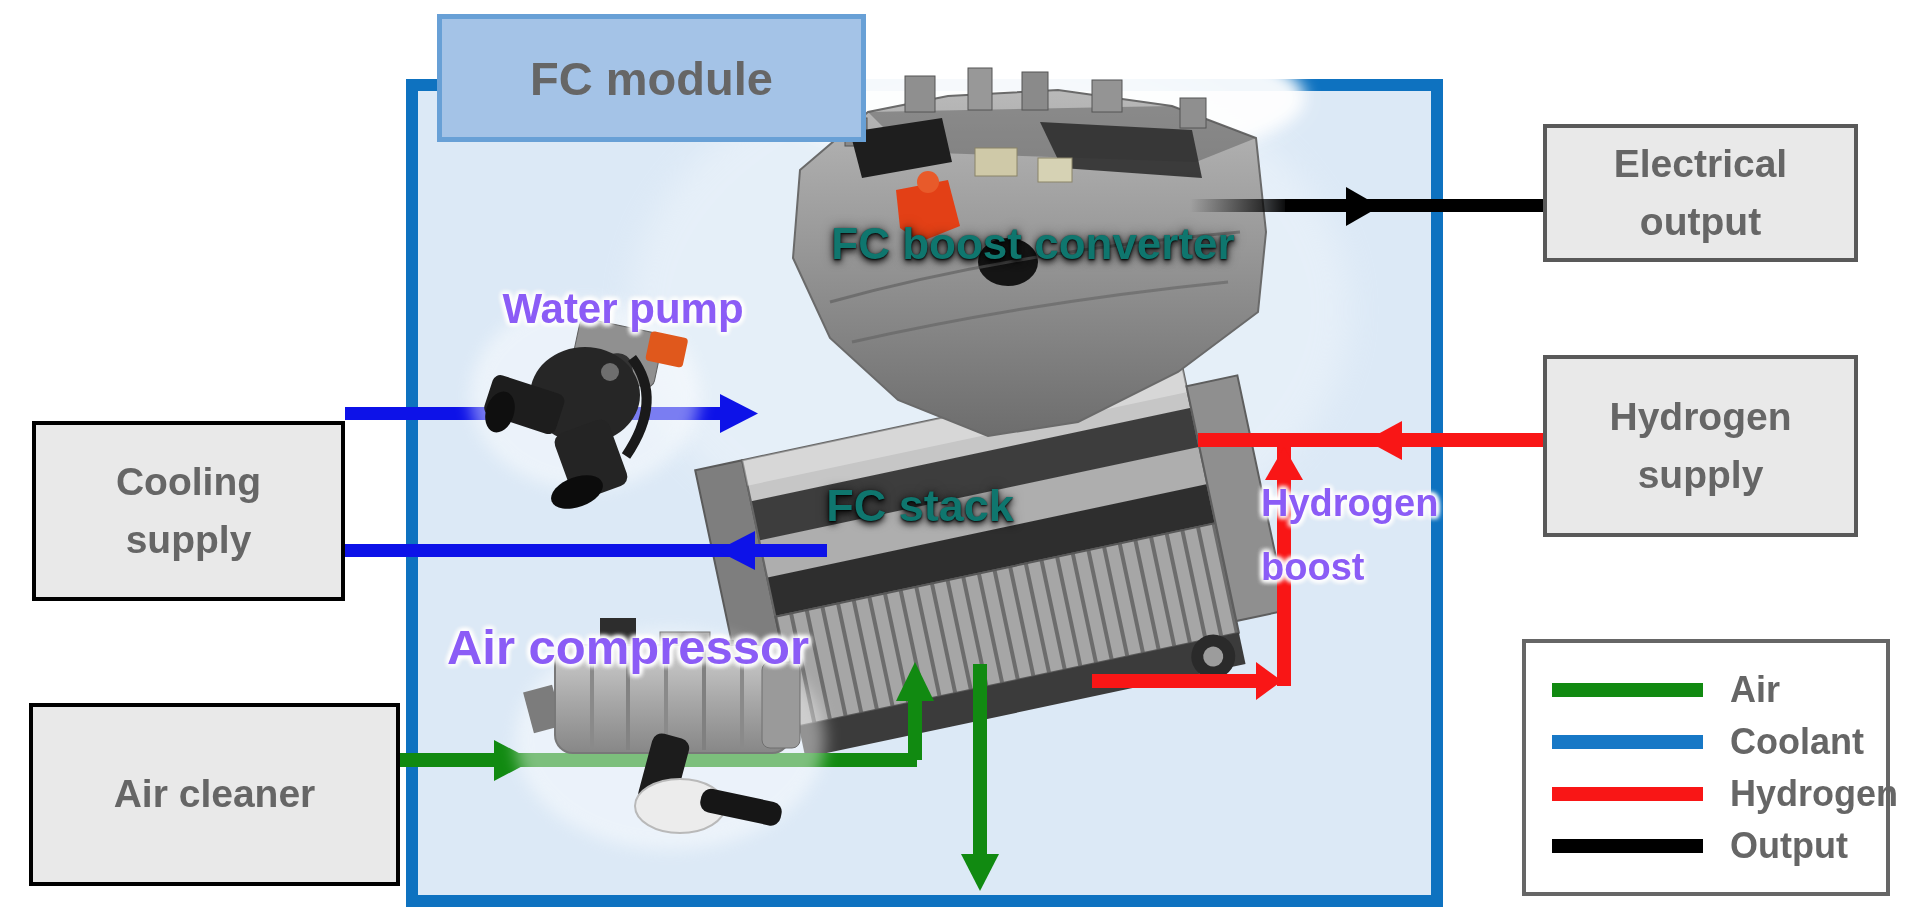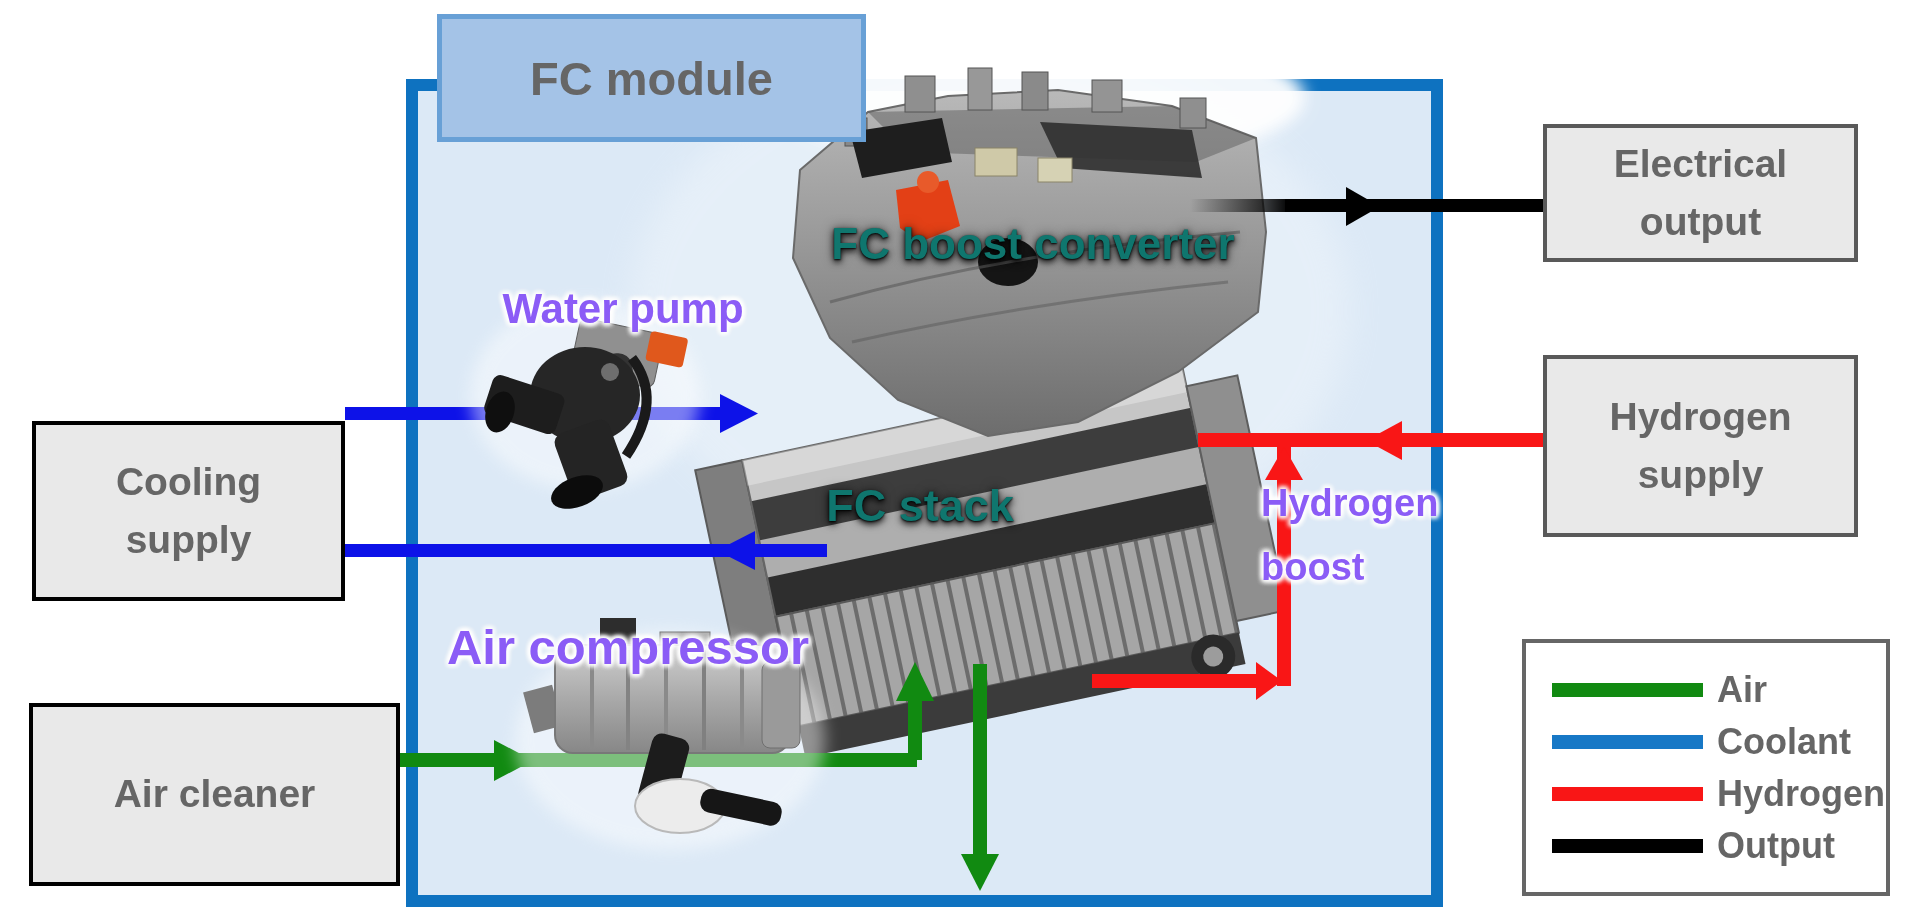--- a/index.html
+++ b/index.html
@@ -25,21 +25,21 @@
   #box-aircleaner{left:29px;top:675px;width:371px;height:183px;}
   #box-electrical{left:1543px;top:124px;width:315px;height:138px;justify-content:center;}
   #box-hydrogensupply{left:1543px;top:355px;width:315px;height:182px;}
 
   .legend{position:absolute;left:1522px;top:639px;width:368px;height:257px;
           box-sizing:border-box;border:4px solid #666;background:#fff;
           display:flex;flex-direction:column;justify-content:center;gap:14px;
           padding-left:26px;}
   .legend-row{display:flex;align-items:center;height:38px;}
   .swatch{width:151px;height:14px;margin-right:14px;flex:0 0 auto;}
-  .legend-label{font-size:36px;color:#666;}
+  .legend-label{font-size:36px;color:#666;margin-left:13px;}
 
   .float-label{position:absolute;white-space:nowrap;}
   .dark-label{color:#8b5cf6;
     text-shadow:0 0 7px #fff,0 0 7px #fff,2px 2px 4px #fff,-2px -2px 4px #fff,
                 2px -2px 4px #fff,-2px 2px 4px #fff;}
   .white-label{color:#0f766e;
     text-shadow:0 3px 6px rgba(0,0,0,.9),0 0 12px rgba(0,0,0,.5),0 1px 2px rgba(0,0,0,.9);}
   #lbl-water{left:623px;top:309px;transform:translate(-50%,-50%);font-size:42px;}
   #lbl-compressor{left:628px;top:647px;transform:translate(-50%,-50%);font-size:49px;}
   #lbl-boost{left:1033px;top:244px;transform:translate(-50%,-50%);font-size:44px;}

